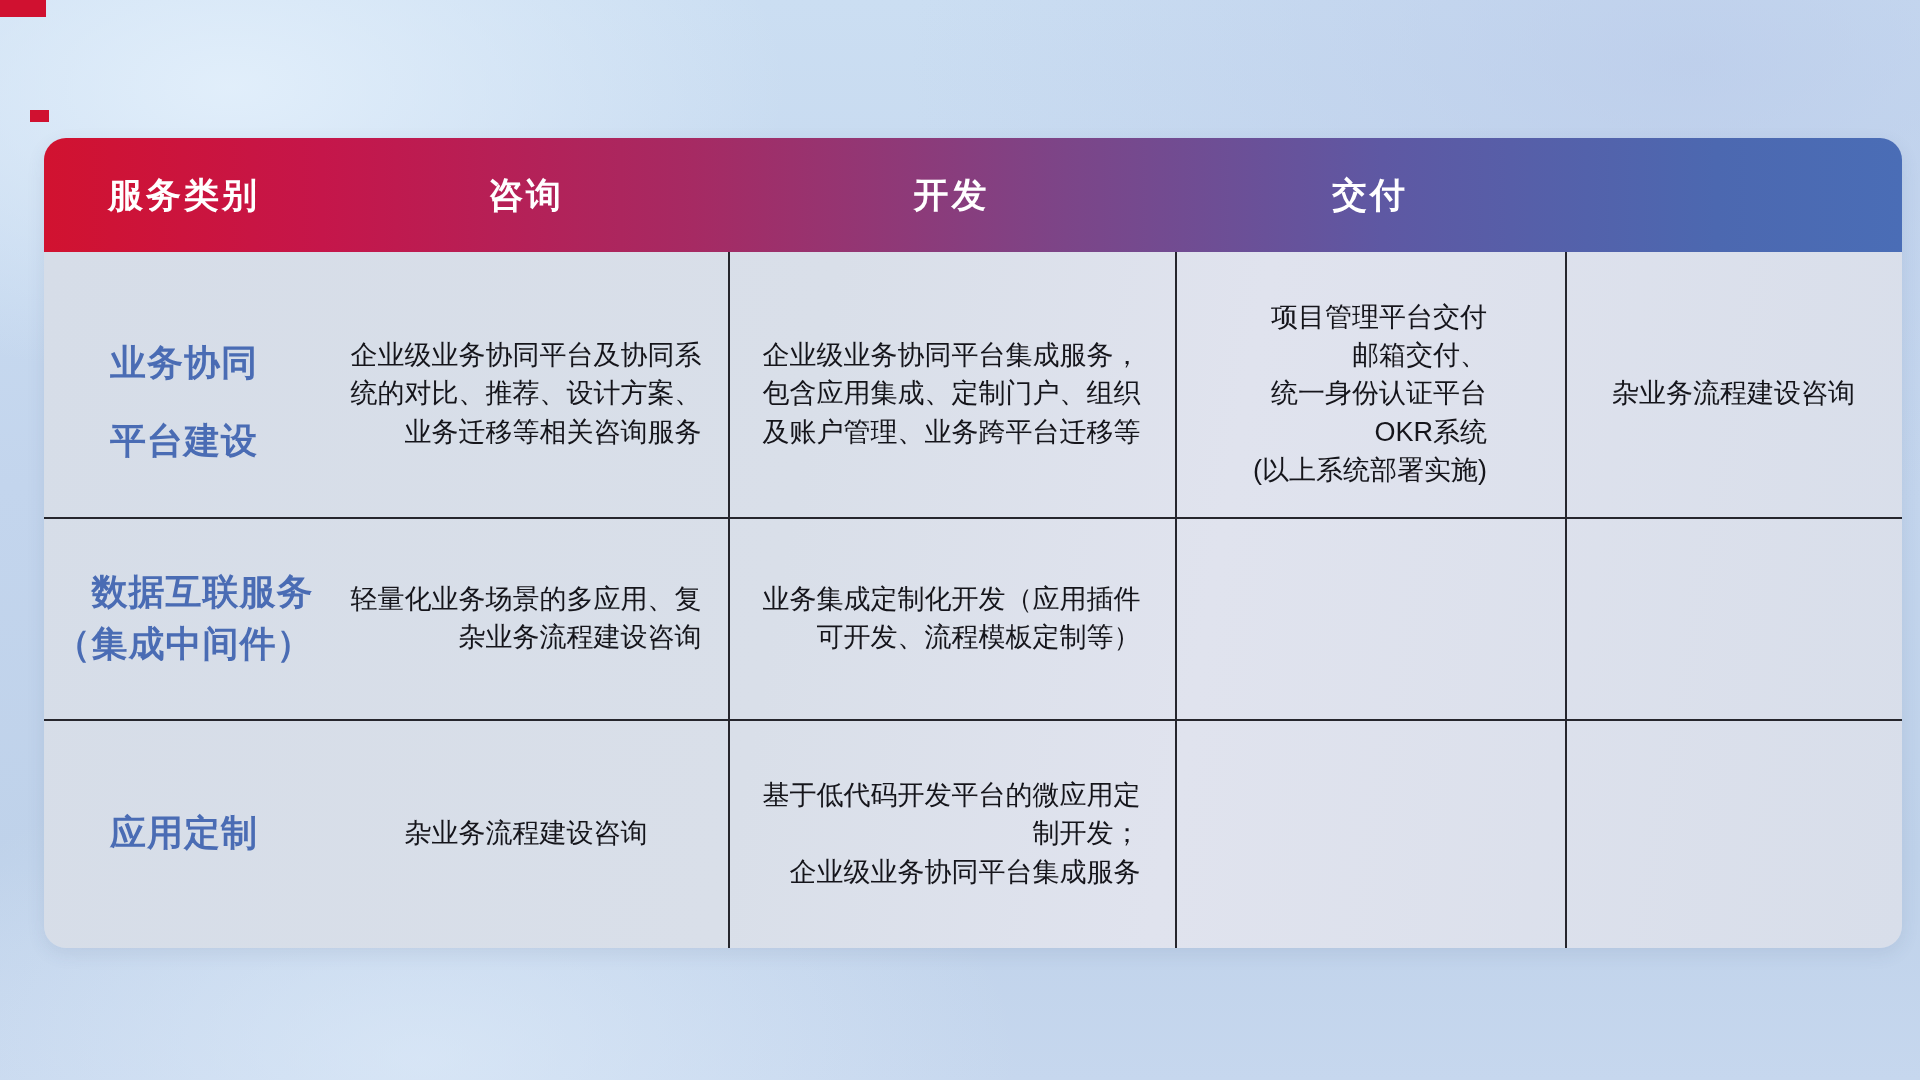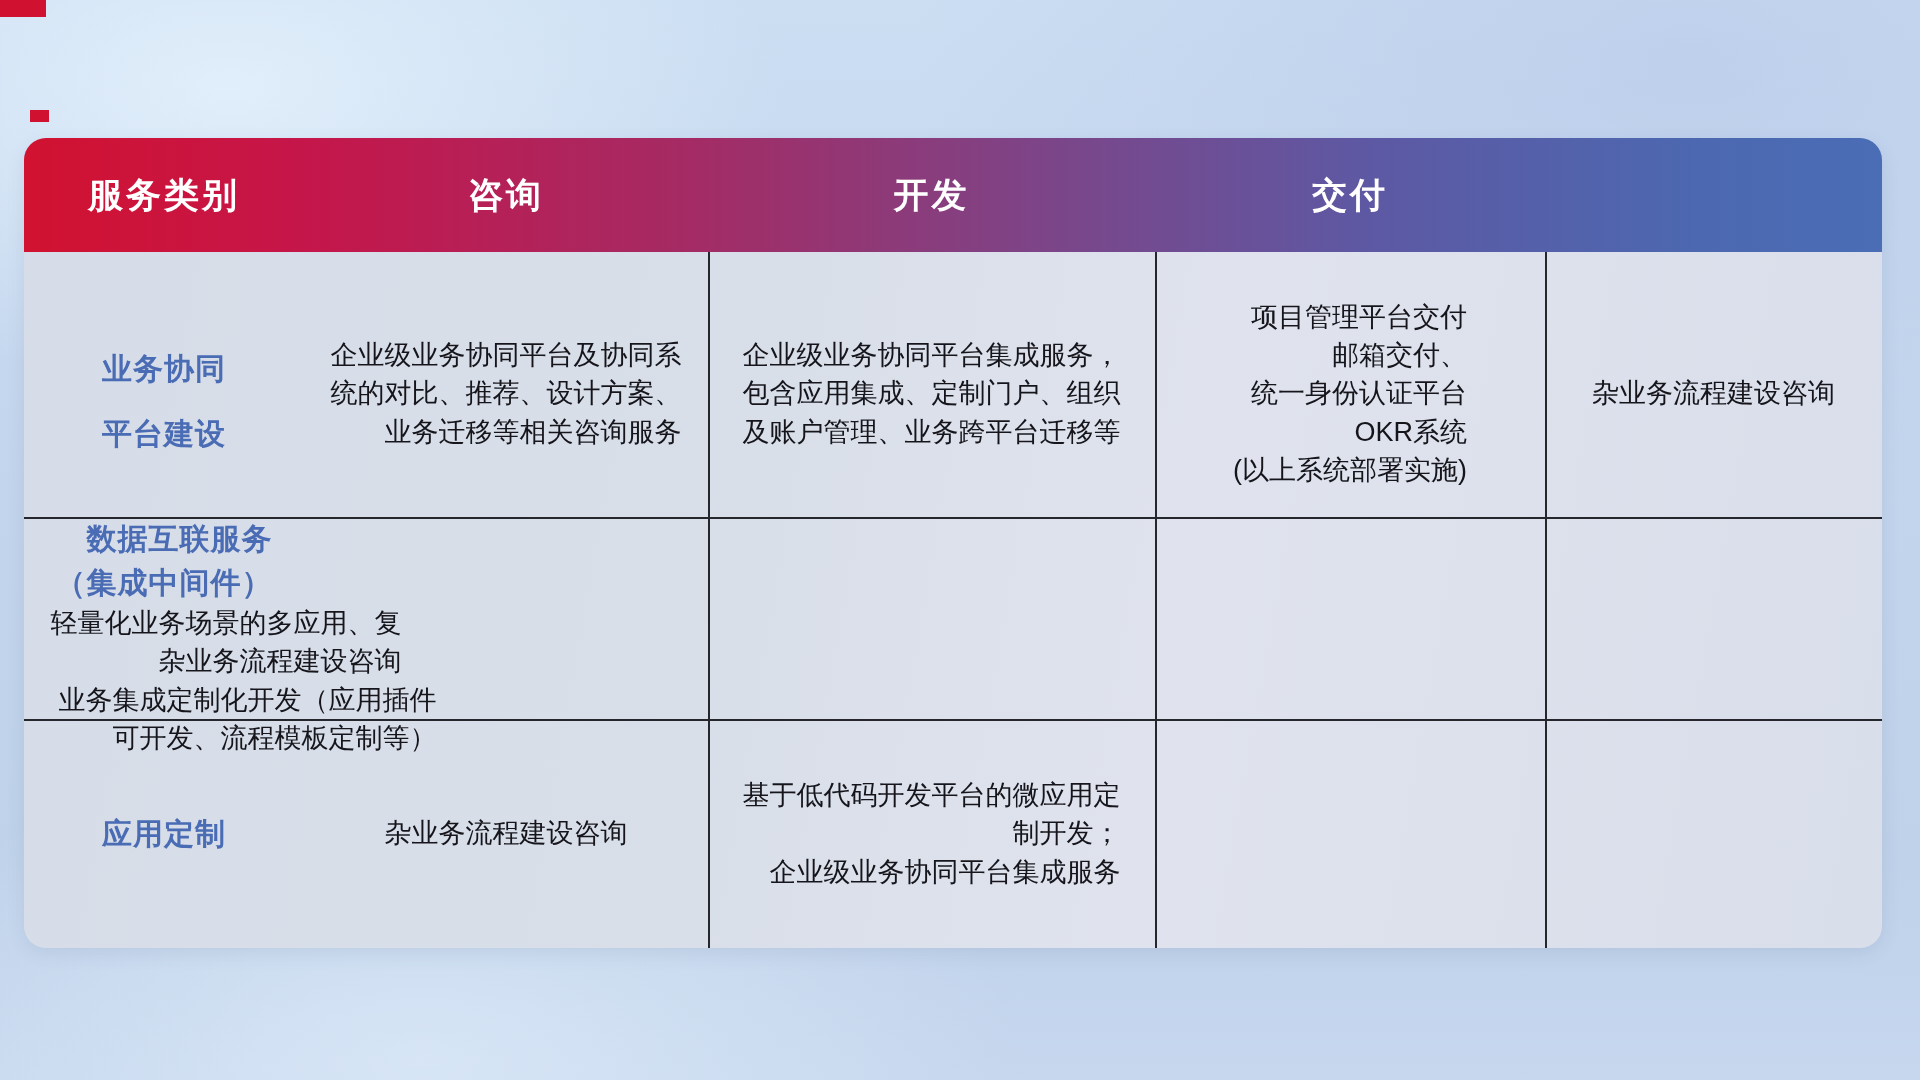--- a/index.html
+++ b/index.html
@@ -12,47 +12,47 @@
     background:
       radial-gradient(ellipse 900px 480px at 12% 8%, rgba(226,239,251,0.95), rgba(226,239,251,0) 62%),
       radial-gradient(ellipse 1200px 700px at 88% 6%, rgba(181,197,231,0.55), rgba(181,197,231,0) 65%),
       radial-gradient(ellipse 1000px 520px at 22% 98%, rgba(229,241,252,0.55), rgba(229,241,252,0) 60%),
       linear-gradient(180deg,#cbdef2 0%,#c3d5ed 45%,#bfd2ea 80%,#c6d7ee 100%);
   }
   .red-a{position:absolute;left:0;top:0;width:46px;height:17px;background:#d01130;}
   .red-b{position:absolute;left:30px;top:110px;width:19px;height:12px;background:#d01130;}
 
   .table{
-    position:absolute;left:24px;top:138px;width:1858px;height:810px;
+    position:absolute;left:44px;top:138px;width:1858px;height:810px;
     border-radius:22px;overflow:hidden;
     box-shadow:0 6px 18px rgba(60,80,120,0.10);
   }
   .thead{
     height:114px;display:flex;
     background:linear-gradient(90deg,#d11230 0%,#c5164a 15%,#a62a63 35%,#7c4588 55%,#5e58a3 72%,#4c68b0 90%,#4a6db6 100%);
   }
   .hc{
     display:flex;align-items:center;justify-content:center;
     color:#ffffff;font-size:35px;font-weight:bold;letter-spacing:3px;
     flex:none;
   }
   .tbody{
     position:absolute;top:114px;left:0;right:0;bottom:0;
     background:linear-gradient(100deg,#d6dde8 0%,#d9dfe9 40%,#e0e3ee 62%,#d8deea 100%);
   }
   .row{display:flex;}
   .row.r1{height:265px;}
-  .row.r2{height:202px;flex-direction:column;}
+  .row.r2{height:202px;}
   .row.r3{height:229px;}
   .cell{
     flex:none;display:flex;align-items:center;justify-content:center;
     text-align:right;white-space:pre-line;box-sizing:border-box;padding:0 10px;
   }
   .c1{width:280px;} .c2{width:404px;font-family:Liberation Serif, serif;} .c3{width:447px;} .c4{width:390px;} .c5{width:337px;}
-  .cat{color:#4a6cb4;font-weight:bold;font-size:30px;line-height:1.45;letter-spacing:1px;}
+  .cat{color:#4a6cb4;font-weight:bold;font-size:36px;line-height:1.45;letter-spacing:1px;}
   .cat.spaced{line-height:2.15;padding-top:34px;}
   .svc{color:#15151b;font-size:27px;line-height:1.42;}
   .r1 .svc{padding-top:18px;}
   .vdiv{position:absolute;top:0;bottom:0;width:2px;background:#26262d;}
   .hdiv{position:absolute;left:0;right:0;height:2px;background:#26262d;}
 </style>
 </head>
 <body>
 
 <div class="page">

